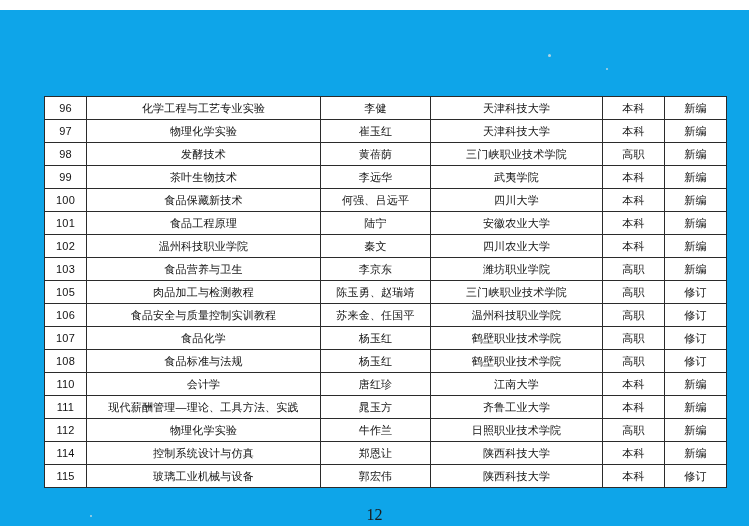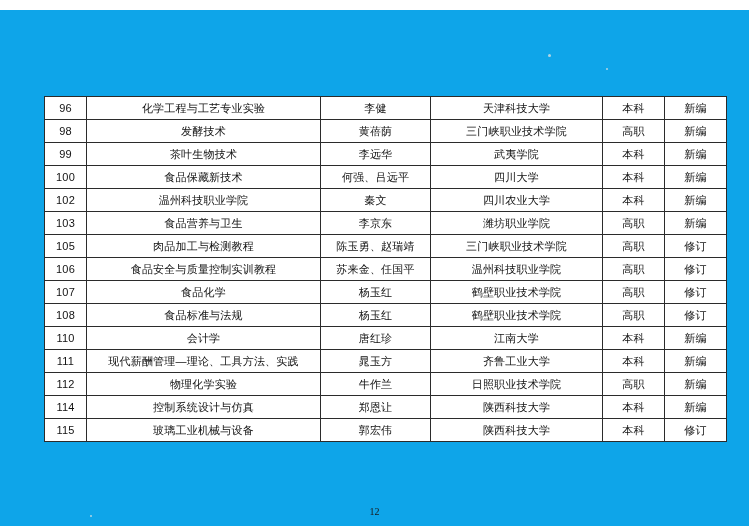--- a/index.html
+++ b/index.html
@@ -63,21 +63,21 @@
   td.school { font-size: 11px; }
   td.level  { font-size: 11px; }
   td.type   { font-size: 11px; }
 
   .page-number {
     position: absolute;
     left: 0;
     top: 496px;
     width: 749px;
     text-align: center;
-    font-size: 10px;
+    font-size: 16px;
     color: #1a1a1a;
     font-family: "Liberation Serif", serif;
   }
 </style>
 </head>
 <body>
 
 <div class="page">
 
   <div class="speckle" style="left:548px;top:44px;width:3px;height:3px;"></div>
@@ -97,20 +97,28 @@
       <tbody>
         <tr>
           <td class="num">96</td>
           <td class="course">化学工程与工艺专业实验</td>
           <td class="author">李健</td>
           <td class="school">天津科技大学</td>
           <td class="level">本科</td>
           <td class="type">新编</td>
         </tr>
         <tr>
+          <td class="num">97</td>
+          <td class="course">物理化学实验</td>
+          <td class="author">崔玉红</td>
+          <td class="school">天津科技大学</td>
+          <td class="level">本科</td>
+          <td class="type">新编</td>
+        </tr>
+        <tr>
           <td class="num">98</td>
           <td class="course">发酵技术</td>
           <td class="author">黄蓓荫</td>
           <td class="school">三门峡职业技术学院</td>
           <td class="level">高职</td>
           <td class="type">新编</td>
         </tr>
         <tr>
           <td class="num">99</td>
           <td class="course">茶叶生物技术</td>
@@ -121,20 +129,28 @@
         </tr>
         <tr>
           <td class="num">100</td>
           <td class="course">食品保藏新技术</td>
           <td class="author">何强、吕远平</td>
           <td class="school">四川大学</td>
           <td class="level">本科</td>
           <td class="type">新编</td>
         </tr>
         <tr>
+          <td class="num">101</td>
+          <td class="course">食品工程原理</td>
+          <td class="author">陆宁</td>
+          <td class="school">安徽农业大学</td>
+          <td class="level">本科</td>
+          <td class="type">新编</td>
+        </tr>
+        <tr>
           <td class="num">102</td>
           <td class="course">温州科技职业学院</td>
           <td class="author">秦文</td>
           <td class="school">四川农业大学</td>
           <td class="level">本科</td>
           <td class="type">新编</td>
         </tr>
         <tr>
           <td class="num">103</td>
           <td class="course">食品营养与卫生</td>

